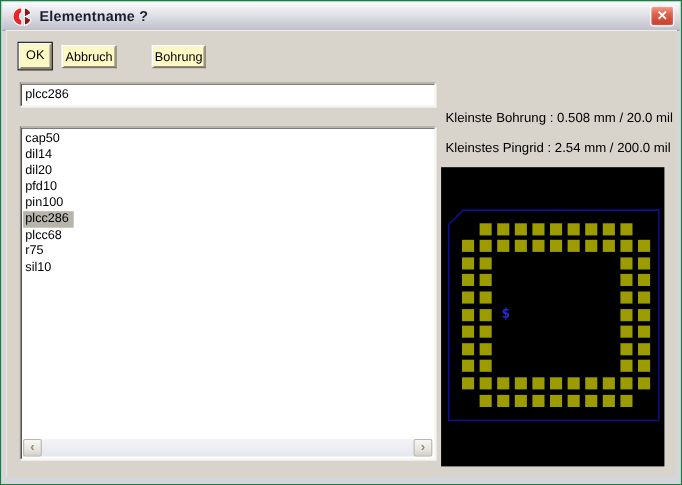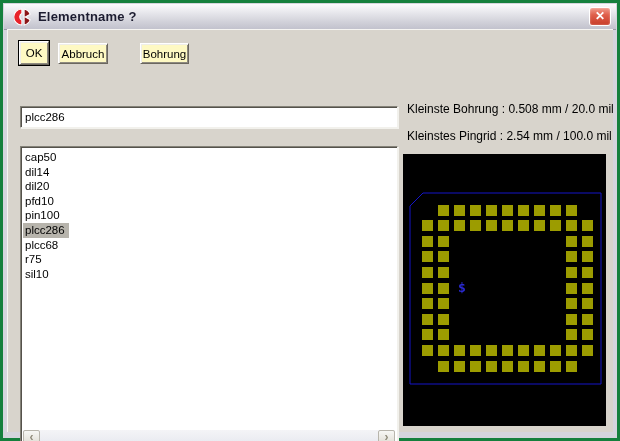--- a/index.html
+++ b/index.html
@@ -1,41 +1,41 @@
 <!DOCTYPE html>
 <html><head>
 <meta charset="utf-8">
 <style>
   html,body{margin:0;padding:0;}
   body{width:620px;height:441px;position:relative;overflow:hidden;
        font-family:"Liberation Sans",sans-serif;background:#fff;}
 
   
-  .window{position:absolute;inset:0;background:#D5D5DD;border:3px solid #15803d;box-sizing:border-box;}
+  .window{position:absolute;inset:0;background:#D5D5DD;border:1px solid #15803d;box-sizing:border-box;}
   .titlebar{position:absolute;left:1px;top:1px;right:1px;height:25px;
     background:linear-gradient(180deg,#FBFBFD 0%,#E7E7EC 35%,#D2D2DA 70%,#C2C2CD 100%);
     border-bottom:1px solid #9A99A6;display:flex;align-items:center;}
   .app-icon{width:18px;height:18px;margin-left:10px;flex:0 0 auto;}
   .title-text{margin-left:6px;font-size:13px;font-weight:bold;color:#1C1C30;letter-spacing:0.2px;}
   .close-btn{position:absolute;right:5px;top:3px;width:22px;height:19px;border-radius:3px;
     border:1px solid #FFFFFF;box-sizing:border-box;
     background:linear-gradient(180deg,#F09B8C 0%,#E0604C 40%,#C73B28 100%);
     color:#fff;font-size:12px;font-weight:bold;text-align:center;line-height:17px;
     box-shadow:inset 0 0 2px rgba(255,255,255,.5);cursor:default;}
   .client{position:absolute;left:4px;top:26px;right:4px;bottom:6px;background:#D8D4CC;
     box-shadow:inset 1px 1px 0 #F6F5F2;}
 
   
   .btn{position:absolute;background:#fef9c3;font-size:11.5px;color:#000;text-align:center;
     border:1px solid #6B675F;border-top-color:#FFFFFF;border-left-color:#FFFFFF;
     box-shadow:inset 1px 1px 0 #EFEEE9,inset -1px -1px 0 #8E8A80;
     display:flex;align-items:center;justify-content:center;cursor:default;box-sizing:border-box;}
   .btn.default{box-shadow:0 0 0 1px #000,inset 1px 1px 0 #EFEEE9,inset -1px -1px 0 #8E8A80;}
   .sunken{background:#FFFFFF;border:1px solid #848278;border-right-color:#F2F1EC;border-bottom-color:#F2F1EC;
-    box-shadow:inset 1px 1px 0 #55524B,1px 1px 0 #F2F1EC;box-sizing:border-box;margin-top:29px;}
+    box-shadow:inset 1px 1px 0 #55524B,1px 1px 0 #F2F1EC;box-sizing:border-box;}
 
   
   .datum-row{position:absolute;left:210px;top:42px;height:16px;display:flex;align-items:center;font-size:11.5px;color:#000;}
   .datum-label{margin-right:12px;}
   .radio{width:11px;height:11px;border-radius:50%;background:#fff;border:1px solid #807C74;
     box-shadow:inset 1px 1px 1px #9B978F, 1px 1px 0 #F4F3EF;box-sizing:border-box;position:relative;margin-right:5px;flex:0 0 auto;}
   .radio.checked::after{content:"";position:absolute;left:2px;top:2px;width:5px;height:5px;border-radius:50%;background:#000;}
   .radio-label{margin-right:13px;}
 
   
@@ -101,21 +101,21 @@
           <div class="list-item">r75</div>
           <div class="list-item">sil10</div>
         </div>
       <div class="hscroll">
         <div class="scroll-arrow">‹</div>
         <div class="scroll-arrow">›</div>
       </div>
     </div>
 
     <div class="info-line l1" style="left:400px;top:73px;">Kleinste Bohrung : 0.508 mm / 20.0 mil</div>
-    <div class="info-line l2" style="left:400px;top:100px;">Kleinstes Pingrid : 2.54 mm / 100.0 mil</div>
+    <div class="info-line l2" style="left:400px;top:100px;">Kleinstes Pingrid : 2.54 mm / 200.0 mil</div>
 
     <div class="preview" style="left: 396px; top: 125px; background: rgb(0, 0, 0);" id="preview-box">
       <svg width="203" height="272" id="outline-svg">
           <polygon points="20,39 198,39 198,230 7,230 7,52" fill="none" stroke="#1414C8" stroke-width="1"></polygon>
         </svg>
       <span class="origin-label" id="origin-label" style="color: rgb(42, 42, 212);">$</span>
     <div class="pad" style="background: rgb(156, 156, 0); left: 34.5px; top: 50.5px;"></div>
         <div class="pad" style="background: rgb(156, 156, 0); left: 50.5px; top: 50.5px;"></div>
         <div class="pad" style="background: rgb(156, 156, 0); left: 66.5px; top: 50.5px;"></div>
         <div class="pad" style="background: rgb(156, 156, 0); left: 82.5px; top: 50.5px;"></div>

